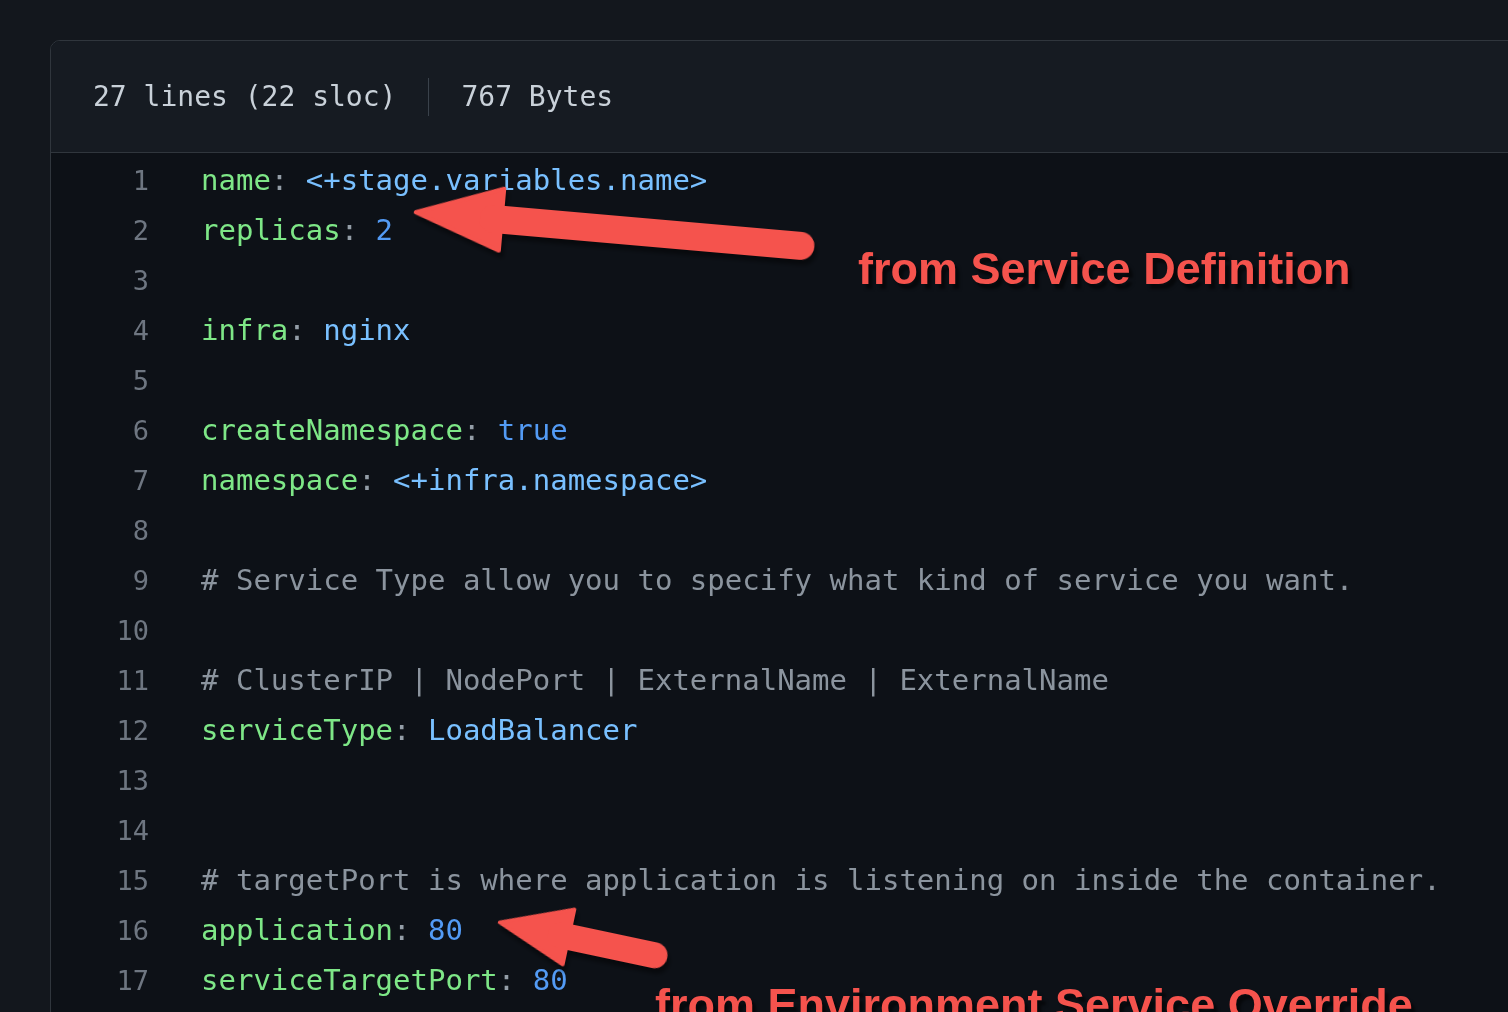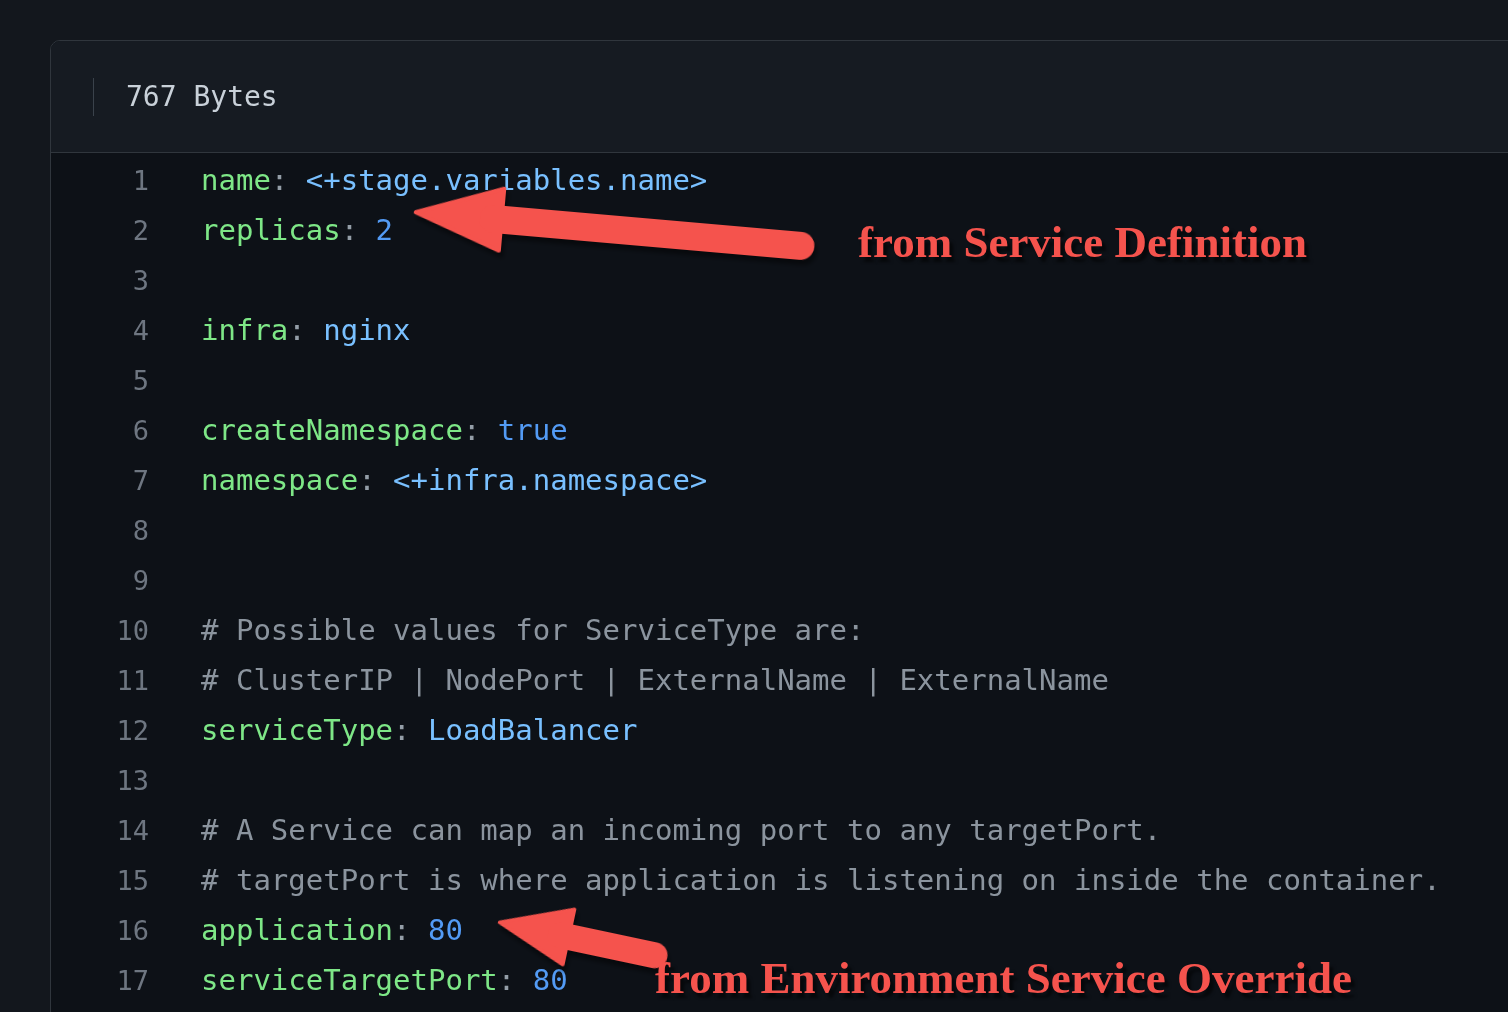--- a/index.html
+++ b/index.html
@@ -51,47 +51,49 @@
   }
   .tok-key     { color: var(--key, #7ee787); }
   .tok-punc    { color: var(--punctuation, #949ea8); }
   .tok-str     { color: var(--string, #79c0ff); }
   .tok-const   { color: var(--constant, #539bf5); }
   .tok-comment { color: var(--comment, #8b949e); }
 
   
   .annotation-label {
     position:absolute;
-    font-family:Liberation Serif, serif;
+    font-family:Liberation Sans, sans-serif;
     font-weight:700;
     font-size:45px;
     line-height:52px;
     color: var(--annotation, #f5534d);
     text-shadow: 4px 5px 3px rgba(0,0,0,0.55);
     white-space:nowrap;
     z-index:5;
+    margin-top:27px;
   }
   .annotation-arrow {
     position:absolute;
     z-index:5;
     filter: drop-shadow(3px 5px 2px rgba(0,0,0,0.45));
   }
   .annotation-arrow svg { display:block; }
   .arrow-shape { fill: var(--annotation, #f5534d); stroke: var(--annotation, #f5534d); }
   #arrow-1 { left:413px; top:177px; transform:rotate(5deg); transform-origin:left center; }
   #arrow-2 { left:498px; top:882px; transform:rotate(12deg); transform-origin:left center; }
   #annotation-text-1 { left:858px; top:216px; }
   #annotation-text-2 { left:655px; top:952px;text-align:center; }
 </style>
 </head>
 <body>
 
 <div class="file-box">
 
   <div class="file-header">
+    <span>27 lines (22 sloc)</span>
     <span class="header-divider"></span>
     <span>767 Bytes</span>
   </div>
 
   <div class="code-area">
       <div class="code-row">
         <div class="line-num">1</div>
         <div class="line-code"><span class="tok-key">name</span><span class="tok-punc">: </span><span class="tok-str">&lt;+stage.variables.name&gt;</span></div>
       </div>
       <div class="code-row">
@@ -117,40 +119,39 @@
       <div class="code-row">
         <div class="line-num">7</div>
         <div class="line-code"><span class="tok-key">namespace</span><span class="tok-punc">: </span><span class="tok-str">&lt;+infra.namespace&gt;</span></div>
       </div>
       <div class="code-row">
         <div class="line-num">8</div>
         <div class="line-code"></div>
       </div>
       <div class="code-row">
         <div class="line-num">9</div>
+        <div class="line-code"><span class="tok-comment"># Service Type allow you to specify what kind of service you want.</span></div>
       </div>
       <div class="code-row">
         <div class="line-num">10</div>
-        <div class="line-code"><span class="tok-comment"># Possible values for ServiceType are:</span></div>
       </div>
       <div class="code-row">
         <div class="line-num">11</div>
         <div class="line-code"><span class="tok-comment"># ClusterIP | NodePort | ExternalName | ExternalName</span></div>
       </div>
       <div class="code-row">
         <div class="line-num">12</div>
         <div class="line-code"><span class="tok-key">serviceType</span><span class="tok-punc">: </span><span class="tok-str">LoadBalancer</span></div>
       </div>
       <div class="code-row">
         <div class="line-num">13</div>
         <div class="line-code"></div>
       </div>
       <div class="code-row">
         <div class="line-num">14</div>
-        <div class="line-code"><span class="tok-comment"># A Service can map an incoming port to any targetPort.</span></div>
       </div>
       <div class="code-row">
         <div class="line-num">15</div>
         <div class="line-code"><span class="tok-comment"># targetPort is where application is listening on inside the container.</span></div>
       </div>
       <div class="code-row">
         <div class="line-num">16</div>
         <div class="line-code"><span class="tok-key">application</span><span class="tok-punc">: </span><span class="tok-const">80</span></div>
       </div>
       <div class="code-row">

